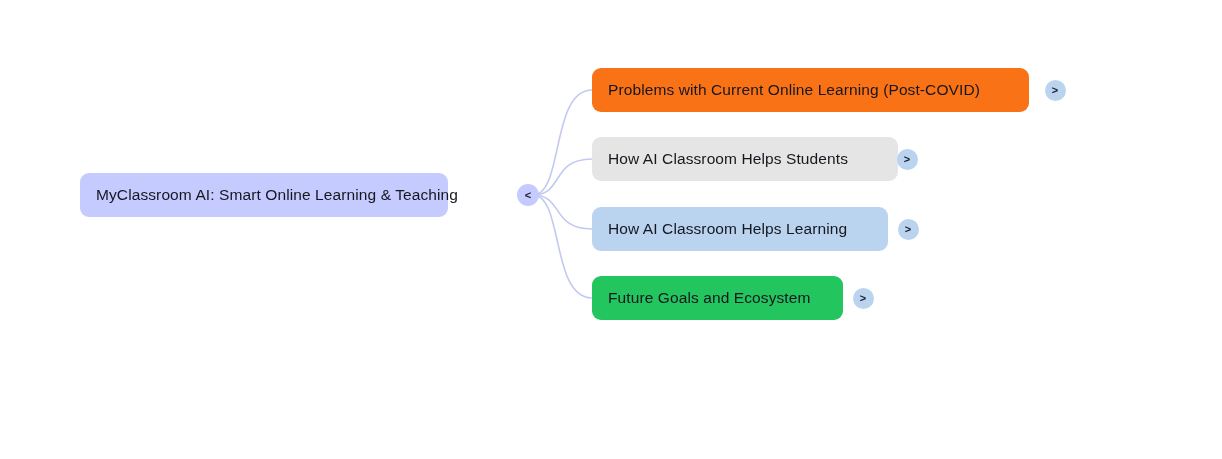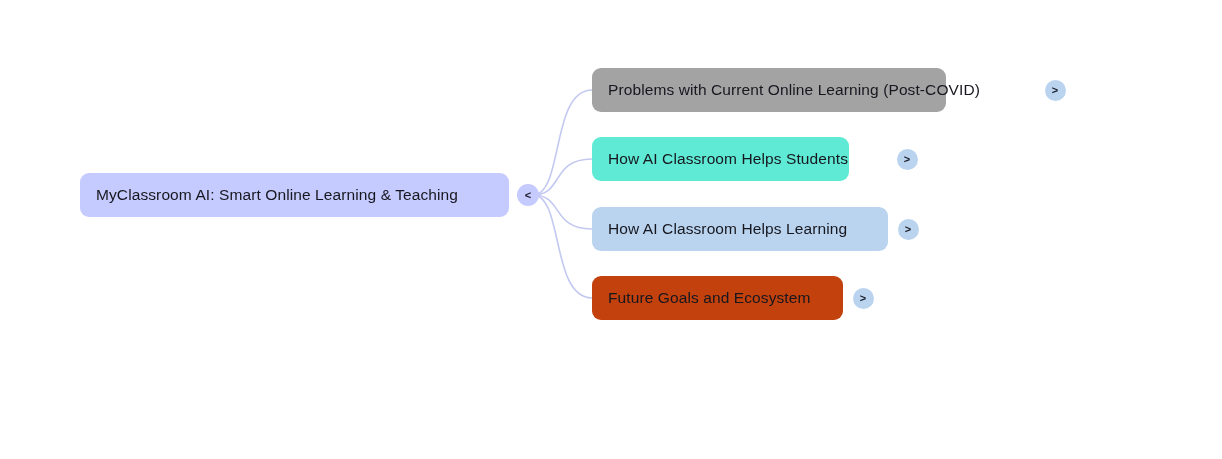--- a/index.html
+++ b/index.html
@@ -90,47 +90,47 @@
 
 <div id="canvas" style="width: 1222px; height: 459px; background: rgb(255, 255, 255);">
 
   <svg id="edge-layer" viewBox="0 0 1222 459" width="1222" height="459" aria-hidden="true">
       <path d="M 533 195 C 563.68 195, 550.7 90, 592 90" fill="none" stroke="#c3c9f0" stroke-width="1.6" stroke-linecap="round"></path>
       <path d="M 533 195 C 563.68 195, 550.7 159, 592 159" fill="none" stroke="#c3c9f0" stroke-width="1.6" stroke-linecap="round"></path>
       <path d="M 533 195 C 563.68 195, 550.7 229, 592 229" fill="none" stroke="#c3c9f0" stroke-width="1.6" stroke-linecap="round"></path>
       <path d="M 533 195 C 563.68 195, 550.7 298, 592 298" fill="none" stroke="#c3c9f0" stroke-width="1.6" stroke-linecap="round"></path>
     </svg>
 
-  <div class="mm-node root" id="root-node" style="left: 80px; top: 173px; width: 429px; height: 44px; background: rgb(197, 202, 255); color: rgb(23, 23, 31);">
+  <div class="mm-node root" id="root-node" style="left: 80px; top: 173px; width: 368px; height: 44px; background: rgb(197, 202, 255); color: rgb(23, 23, 31);">
     <span class="mm-label">MyClassroom AI: Smart Online Learning &amp; Teaching</span>
   </div>
   <div class="mm-toggle root-toggle" id="root-toggle" style="left: 517px; top: 184px; background: rgb(197, 202, 255);">
     <span>&lt;</span>
   </div>
 
   <div id="branch-host">
-      <div class="mm-node branch" style="left: 592px; top: 68px; width: 354px; height: 44px; background: #a3a3a3; color: rgb(23, 23, 31);">
+      <div class="mm-node branch" style="left: 592px; top: 68px; width: 437px; height: 44px; background: #f97316; color: rgb(23, 23, 31);">
         <span class="mm-label">Problems with Current Online Learning (Post-COVID)</span>
       </div>
       <div class="mm-toggle branch-toggle" style="left: 1044.5px; top: 79.5px; background: rgb(186, 212, 239);">
         <span>&gt;</span>
       </div>
-      <div class="mm-node branch" style="left: 592px; top: 137px; width: 257px; height: 44px; background: #5eead4; color: rgb(23, 23, 31);">
+      <div class="mm-node branch" style="left: 592px; top: 137px; width: 306px; height: 44px; background: #e5e5e5; color: rgb(23, 23, 31);">
         <span class="mm-label">How AI Classroom Helps Students</span>
       </div>
       <div class="mm-toggle branch-toggle" style="left: 896.5px; top: 148.5px; background: rgb(186, 212, 239);">
         <span>&gt;</span>
       </div>
       <div class="mm-node branch" style="left: 592px; top: 207px; width: 296px; height: 44px; background: rgb(186, 212, 239); color: rgb(23, 23, 31);">
         <span class="mm-label">How AI Classroom Helps Learning</span>
       </div>
       <div class="mm-toggle branch-toggle" style="left: 897.5px; top: 218.5px; background: rgb(186, 212, 239);">
         <span>&gt;</span>
       </div>
-      <div class="mm-node branch" style="left: 592px; top: 276px; width: 251px; height: 44px; background: #c2410c; color: rgb(23, 23, 31);">
+      <div class="mm-node branch" style="left: 592px; top: 276px; width: 251px; height: 44px; background: #22c55e; color: rgb(23, 23, 31);">
         <span class="mm-label">Future Goals and Ecosystem</span>
       </div>
       <div class="mm-toggle branch-toggle" style="left: 852.5px; top: 287.5px; background: rgb(186, 212, 239);">
         <span>&gt;</span>
       </div>
     </div>
 
 </div>
 
 </body></html>

